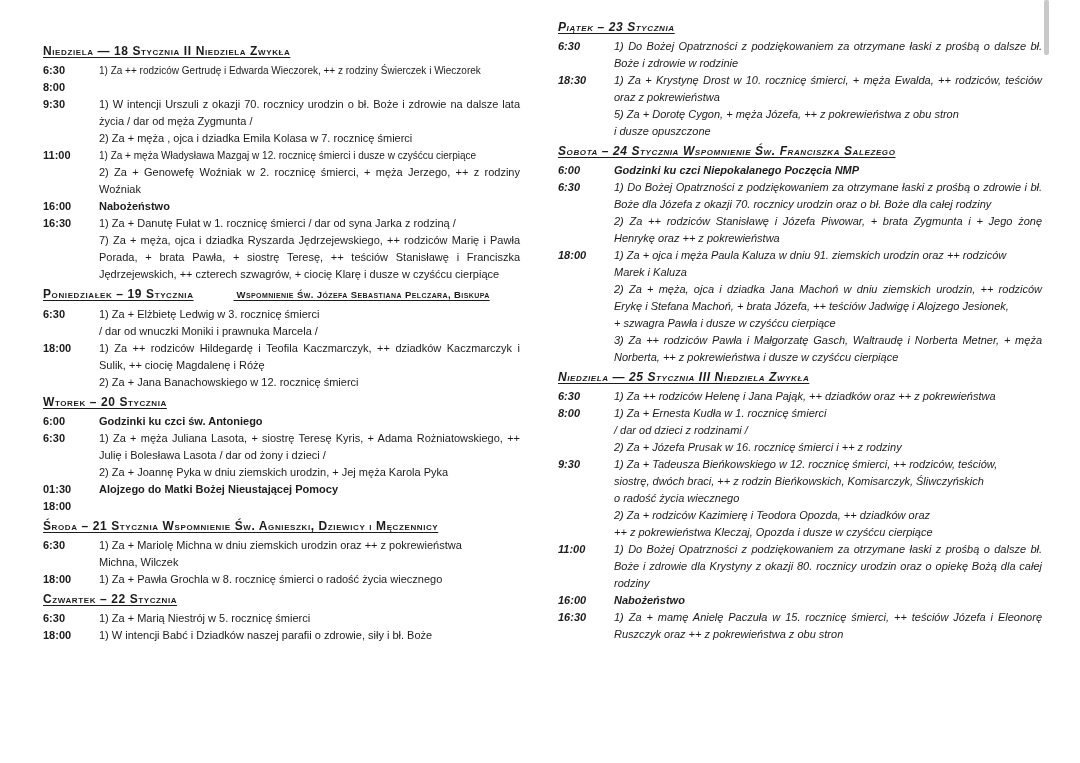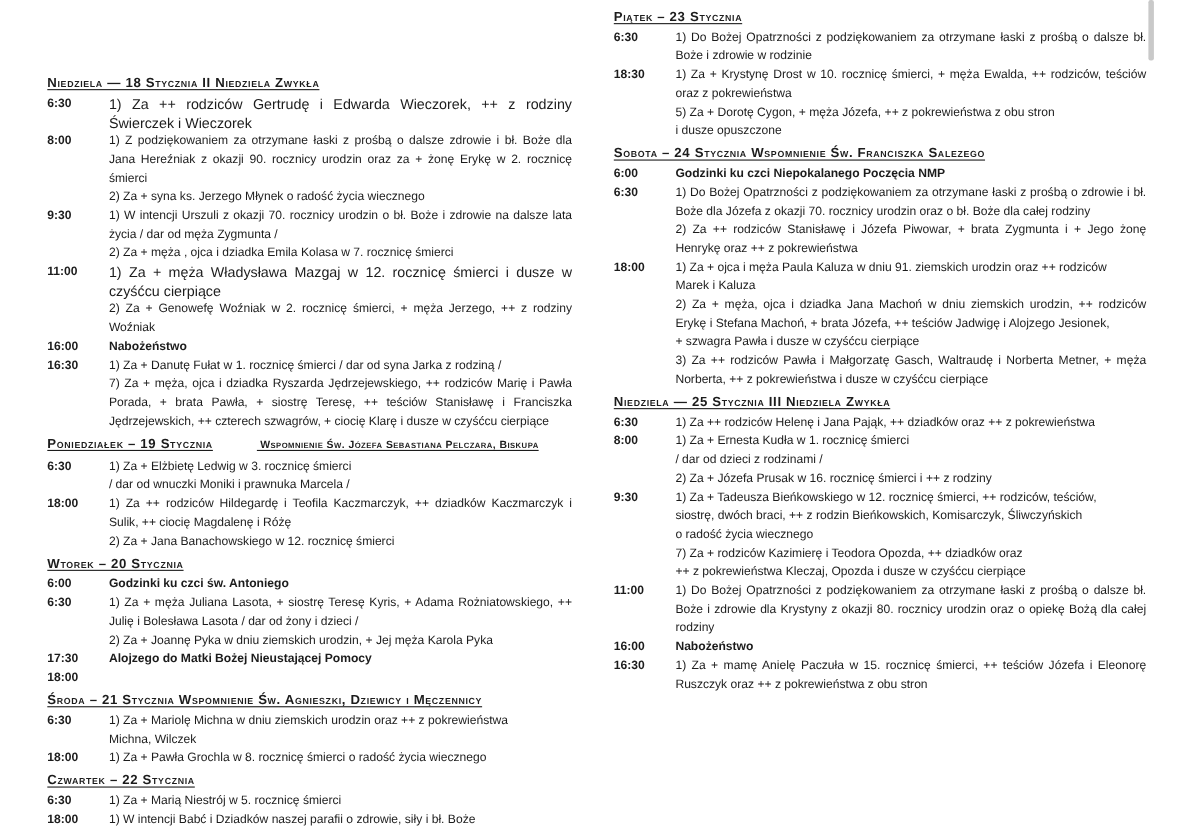--- a/index.html
+++ b/index.html
@@ -10,22 +10,22 @@
     font-family: "Liberation Sans", sans-serif;
     color: #1c1c1c;
   }
   .page {
     position: relative;
     width: 1080px; height: 763px;
     display: flex;
     align-items: flex-start;
   }
   .column { box-sizing: border-box; }
-  .column.left  { width: 477px; margin-left: 43px; padding-top: 64px; }
-  .column.right { width: 484px; margin-left: 38px; padding-top: 4px; }
+  .column.left  { width: 477px; margin-left: 43px; padding-top: 40px; }
+  .column.right { width: 484px; margin-left: 38px; padding-top: 16px; font-style: italic; }
 
   .day { margin: 0 0 2px 0; }
   .day-heading {
     margin: 2px 0 2px 0;
     font-size: 12px;
     font-weight: 600;
     font-variant: small-caps;
     letter-spacing: 0.6px;
     text-decoration: underline;
     text-underline-offset: 2px;
@@ -44,21 +44,21 @@
   }
   .intentions { flex: 1; min-width: 0; }
   .intention {
     margin: 0;
     font-size: 11px;
     line-height: 17px;
     text-align: justify;
     white-space: pre-line;
   }
   .intention.bold { font-weight: bold; text-align: left; }
-  .intention.fit { font-size: 13px; }
+  .intention.fit { font-size: 10px; }
 
   .scrollbar-thumb {
     position: absolute;
     width: 5px;
     border-radius: 2px;
   }
 </style>
 </head>
 <body style="background: rgb(255, 255, 255); color: rgb(28, 28, 28);">
 
@@ -67,24 +67,20 @@
       <section class="day">
         <h2 class="day-heading"><span class="h-main">Niedziela — 18 Stycznia II Niedziela Zwykła</span></h2>
         <div class="entry">
           <div class="time">6:30</div>
           <div class="intentions">
             <p class="intention fit">1) Za ++ rodziców Gertrudę i Edwarda Wieczorek, ++ z rodziny Świerczek i Wieczorek</p>
           </div>
         </div>
         <div class="entry">
           <div class="time">8:00</div>
-          <div class="intentions">
-            <p class="intention">1) Z podziękowaniem za otrzymane łaski z prośbą o dalsze zdrowie i bł. Boże dla Jana Hereźniak z okazji 90. rocznicy urodzin oraz za + żonę Erykę w 2. rocznicę śmierci</p>
-            <p class="intention">2) Za + syna ks. Jerzego Młynek o radość życia wiecznego</p>
-          </div>
         </div>
         <div class="entry">
           <div class="time">9:30</div>
           <div class="intentions">
             <p class="intention">1) W intencji Urszuli z okazji 70. rocznicy urodzin o bł. Boże i zdrowie na dalsze lata życia / dar od męża Zygmunta /</p>
             <p class="intention">2) Za + męża , ojca i dziadka Emila Kolasa w 7. rocznicę śmierci</p>
           </div>
         </div>
         <div class="entry">
           <div class="time">11:00</div>
@@ -133,21 +129,21 @@
           </div>
         </div>
         <div class="entry">
           <div class="time">6:30</div>
           <div class="intentions">
             <p class="intention">1) Za + męża Juliana Lasota, + siostrę Teresę Kyris, + Adama Rożniatowskiego, ++ Julię i Bolesława Lasota / dar od żony i dzieci /</p>
             <p class="intention">2) Za + Joannę Pyka w dniu ziemskich urodzin, + Jej męża Karola Pyka</p>
           </div>
         </div>
         <div class="entry">
-          <div class="time">17:30</div>
+          <div class="time">01:30</div>
           <div class="intentions">
             <p class="intention bold">Alojzego do Matki Bożej Nieustającej Pomocy</p>
           </div>
         </div>
         <div class="entry">
           <div class="time">18:00</div>
         </div>
       </section>
       <section class="day">
         <h2 class="day-heading"><span class="h-main">Środa – 21 Stycznia Wspomnienie Św. Agnieszki, Dziewicy i Męczennicy</span></h2>
@@ -240,21 +236,21 @@
 / dar od dzieci z rodzinami /</p>
             <p class="intention">2) Za + Józefa Prusak w 16. rocznicę śmierci i ++ z rodziny</p>
           </div>
         </div>
         <div class="entry">
           <div class="time">9:30</div>
           <div class="intentions">
             <p class="intention">1) Za + Tadeusza Bieńkowskiego w 12. rocznicę śmierci, ++ rodziców, teściów,
 siostrę, dwóch braci, ++ z rodzin Bieńkowskich, Komisarczyk, Śliwczyńskich
 o radość życia wiecznego</p>
-            <p class="intention">7) Za + rodziców Kazimierę i Teodora Opozda, ++ dziadków oraz
+            <p class="intention">2) Za + rodziców Kazimierę i Teodora Opozda, ++ dziadków oraz
 ++ z pokrewieństwa Kleczaj, Opozda i dusze w czyśćcu cierpiące</p>
           </div>
         </div>
         <div class="entry">
           <div class="time">11:00</div>
           <div class="intentions">
             <p class="intention">1) Do Bożej Opatrzności z podziękowaniem za otrzymane łaski z prośbą o dalsze bł. Boże i zdrowie dla Krystyny z okazji 80. rocznicy urodzin oraz o opiekę Bożą dla całej rodziny</p>
           </div>
         </div>
         <div class="entry">

